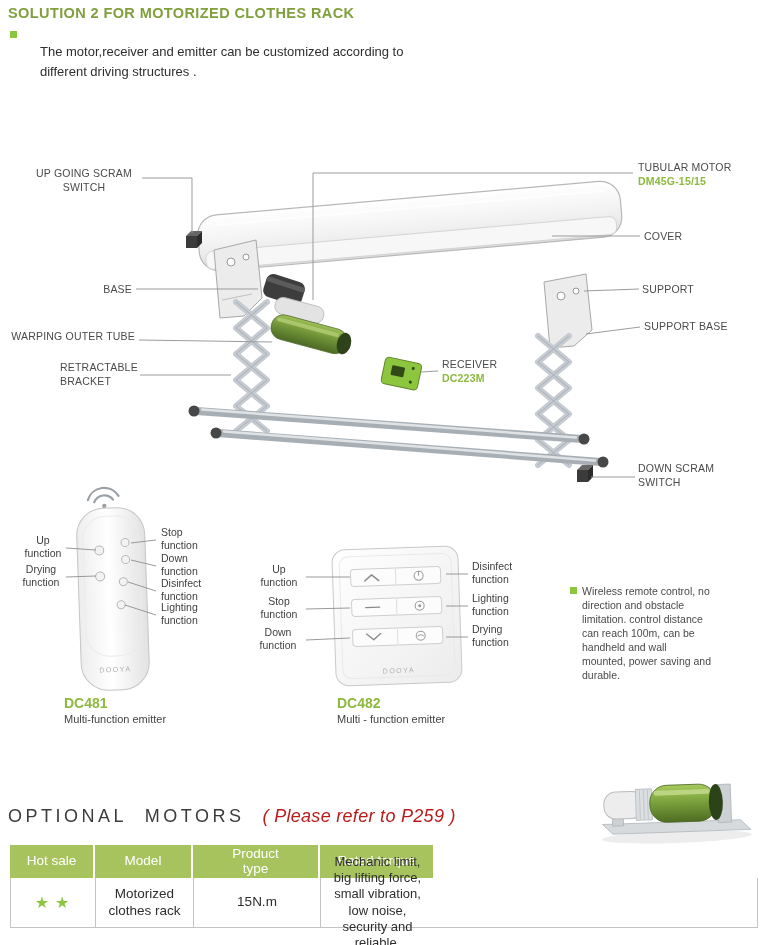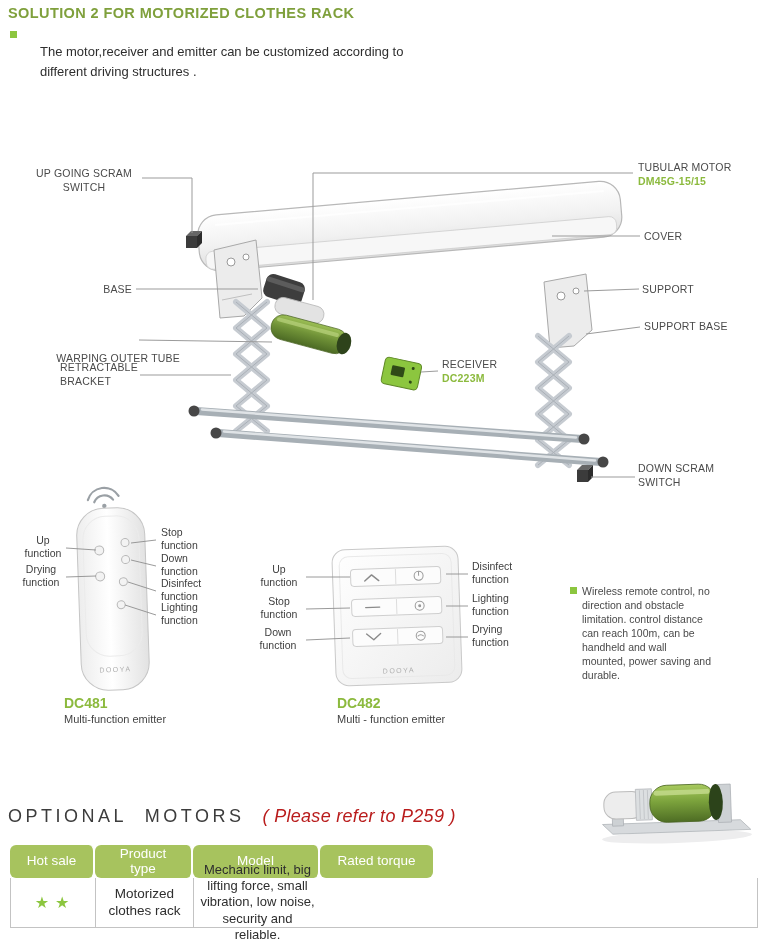--- a/index.html
+++ b/index.html
@@ -59,21 +59,21 @@
 
   
   .tbl { position:absolute; left:10px; top:845px; width:748px; }
   .tbl-head, .tbl-body {
     display:grid; grid-template-columns:85px 98px 127px 113px 325px;
   }
   .th {
     background:var(--table-header-green,#a7c35e); color:#fff;
     height:33px; display:flex; align-items:center; justify-content:center;
     text-align:center; font-size:13.5px; line-height:1.05;
-    border-right:2px solid #fff; box-sizing:border-box;border-radius:6px;
+    border-right:2px solid #fff; box-sizing:border-box;
   }
   .th:last-child { border-right:none; }
   .th-narrow-txt { display:inline-block; max-width:52px; }
   .tbl-body { border:1px solid #c3c3c3; border-top:none; }
   .td {
     display:flex; align-items:center; justify-content:center; text-align:center;
     height:49px; box-sizing:border-box; padding:4px 8px;
     border-right:1px solid #c3c3c3; font-size:13.5px; line-height:1.25; color:#2e2e2e;
   }
   .td:last-child { border-right:none; }
@@ -194,21 +194,21 @@
       <line x1="438" y1="221" x2="421" y2="222"></line>
       <line x1="635" y1="327" x2="591" y2="327"></line>
     </g>
   </svg>
 
   <div class="lbl t-center" style="left:28px; top:167px; width:112px;">
     <span class="ln">UP GOING SCRAM</span>
     <span class="ln">SWITCH</span>
   </div>
   <div class="lbl t-right" style="left:8px; top:283px; width:124px;">BASE</div>
-  <div class="lbl t-right" style="left:4px; top:352px; width:131px;margin-left:45px;">WARPING OUTER TUBE</div>
+  <div class="lbl t-right" style="left:4px; top:330px; width:131px;">WARPING OUTER TUBE</div>
   <div class="lbl" style="left:60px; top:361px; width:100px;">
     <span class="ln">RETRACTABLE</span>
     <span class="ln">BRACKET</span>
   </div>
   <div class="lbl" style="left:638px; top:161px;">
     <span class="ln">TUBULAR MOTOR</span>
     <span class="ln part">DM45G-15/15</span>
   </div>
   <div class="lbl" style="left:644px; top:230px;">COVER</div>
   <div class="lbl" style="left:642px; top:283px;">SUPPORT</div>
@@ -346,26 +346,27 @@
       <line x1="60" y1="41" x2="60" y2="70" stroke="#c3c6c9"></line>
       <rect x="62" y="37" width="66" height="37" rx="17" fill="url(#gBigMot)" stroke="#47631f" stroke-width=".8"></rect>
       <rect x="66" y="42" width="56" height="5" rx="2.5" fill="#c6dc8e" opacity=".8"></rect>
       <ellipse cx="128" cy="55.5" rx="7" ry="18" fill="#2c431a"></ellipse>
     </g>
   </svg>
 
   <div class="tbl">
     <div class="tbl-head">
       <div class="th">Hot sale</div>
+      <div class="th">Model</div>
       <div class="th">
         <span class="th-narrow-txt">Product type</span>
       </div>
-      <div class="th">Model</div>
       <div class="th">Rated torque</div>
     </div>
     <div class="tbl-body">
       <div class="td td-stars">★★</div>
       <div class="td">Motorized clothes rack</div>
+      <div class="td">15N.m</div>
       <div class="td td-instruction">Mechanic limit, big lifting force, small vibration, low noise, security and reliable.</div>
     </div>
   </div>
 
 </div>
 
 </body></html>

